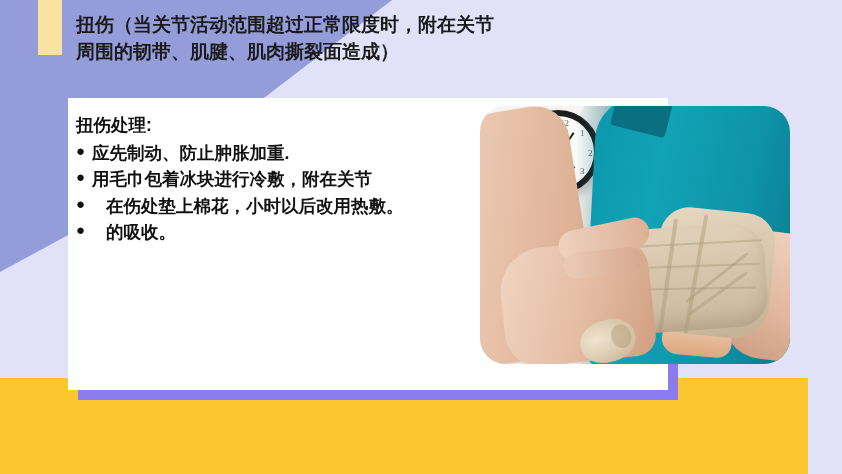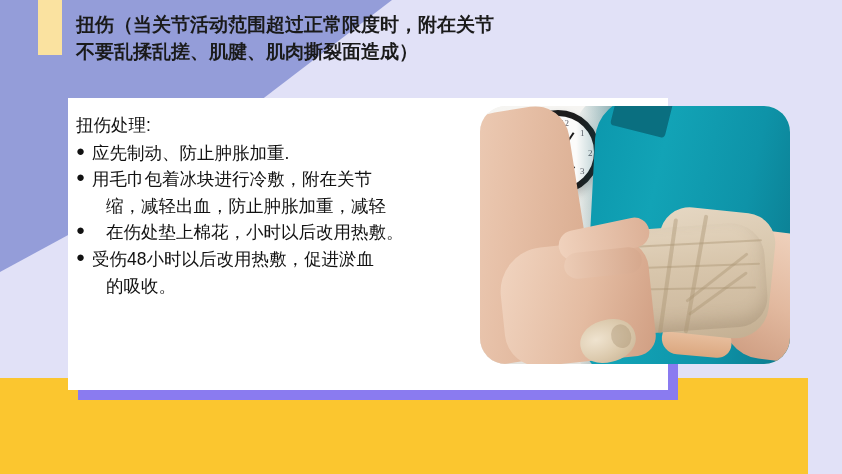--- a/index.html
+++ b/index.html
@@ -64,21 +64,21 @@
   .card {
     position:absolute; left:68px; top:98px;
     width:600px; height:292px;
     background:#ffffff;
   }
 
   
   .body-copy {
     position:absolute; left:76px; top:112px;
     width:400px;
-    font-size:17.5px; font-weight:normal; color:#111;
+    font-size:17.5px; font-weight:bold; color:#111;
     line-height:1.52;
   }
   .body-head { display:block; margin-bottom:1px; }
   .bullet-row { display:flex; align-items:flex-start; }
   .bullet-dot {
     flex:0 0 auto; width:16px; font-size:15px; line-height:1.52;
     color:#111;
   }
   .bullet-text { flex:1 1 auto; }
   .bullet-text .ln { display:block; white-space:nowrap; }
@@ -223,55 +223,53 @@
   <div class="bg-base"></div>
   <div class="bg-wedge-top"></div>
   <div class="bg-wedge-left"></div>
   <div class="bg-yellow"></div>
   <div class="bg-right-edge"></div>
 
   <div class="title-accent"></div>
 
   <div class="title">
     <span class="line">扭伤（当关节活动范围超过正常限度时，附在关节</span>
-    <span class="line">不要乱揉乱搓、肌腱、肌肉撕裂面造成）</span>
+    <span class="line">周围的韧带、肌腱、肌肉撕裂面造成）</span>
   </div>
 
   <div class="card-shadow"></div>
   <div class="card"></div>
 
   <div class="body-copy">
     <span class="body-head">扭伤处理:</span>
 
     <div class="bullet-row">
       <span class="bullet-dot">●</span>
       <span class="bullet-text">
         <span class="ln">应先制动、防止肿胀加重.</span>
       </span>
     </div>
 
     <div class="bullet-row">
       <span class="bullet-dot">●</span>
       <span class="bullet-text">
         <span class="ln">用毛巾包着冰块进行冷敷，附在关节</span>
-        <span class="ln indent">缩，减轻出血，防止肿胀加重，减轻</span>
       </span>
     </div>
 
     <div class="bullet-row">
       <span class="bullet-dot">●</span>
       <span class="bullet-text">
         <span class="ln indent">在伤处垫上棉花，小时以后改用热敷。</span>
       </span>
     </div>
 
     <div class="bullet-row">
       <span class="bullet-dot">●</span>
       <span class="bullet-text">
-        <span class="ln">受伤48小时以后改用热敷，促进淤血</span>
         <span class="ln indent">的吸收。</span>
       </span>
     </div>
   </div>
 
   <div class="photo">
     <div class="ph-wall"></div>
     <div class="ph-counter"></div>
 
     <div class="ph-clock">

